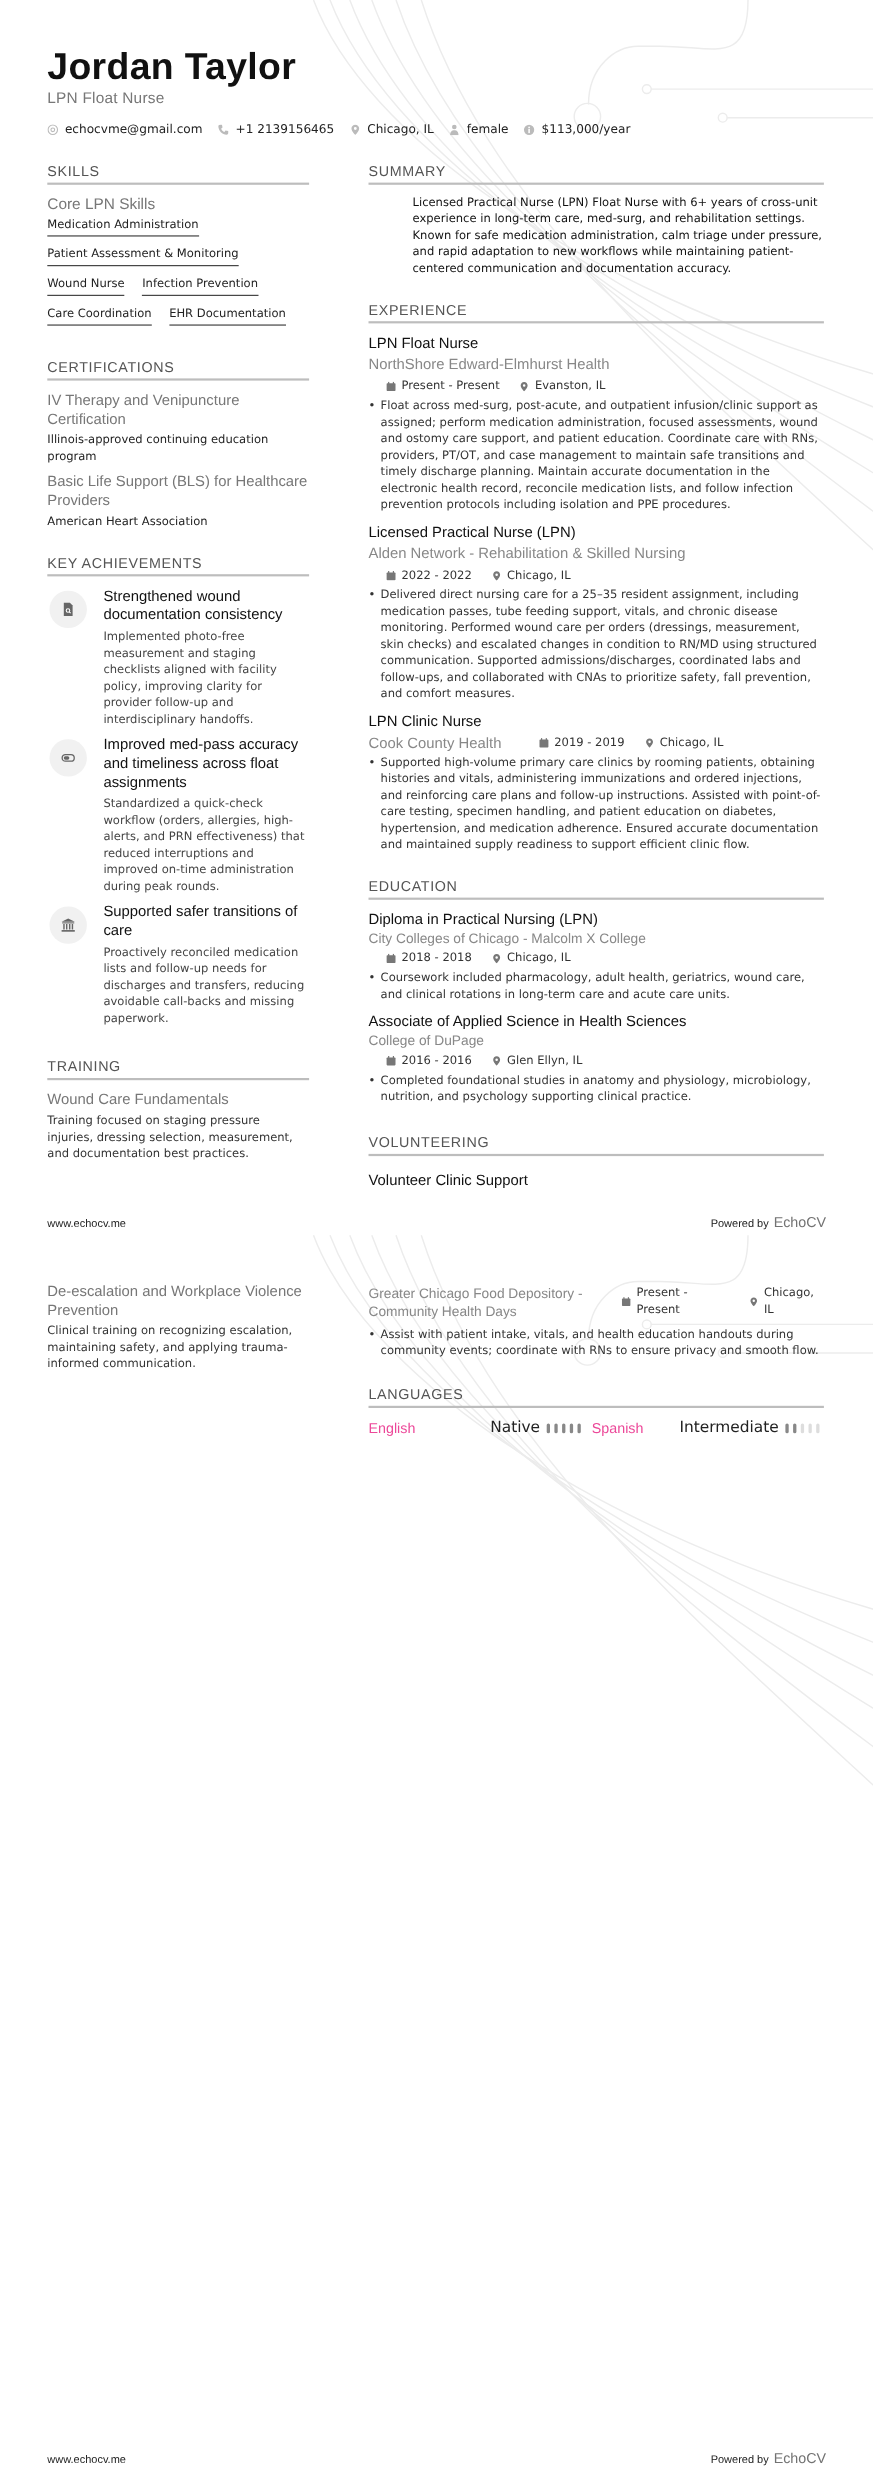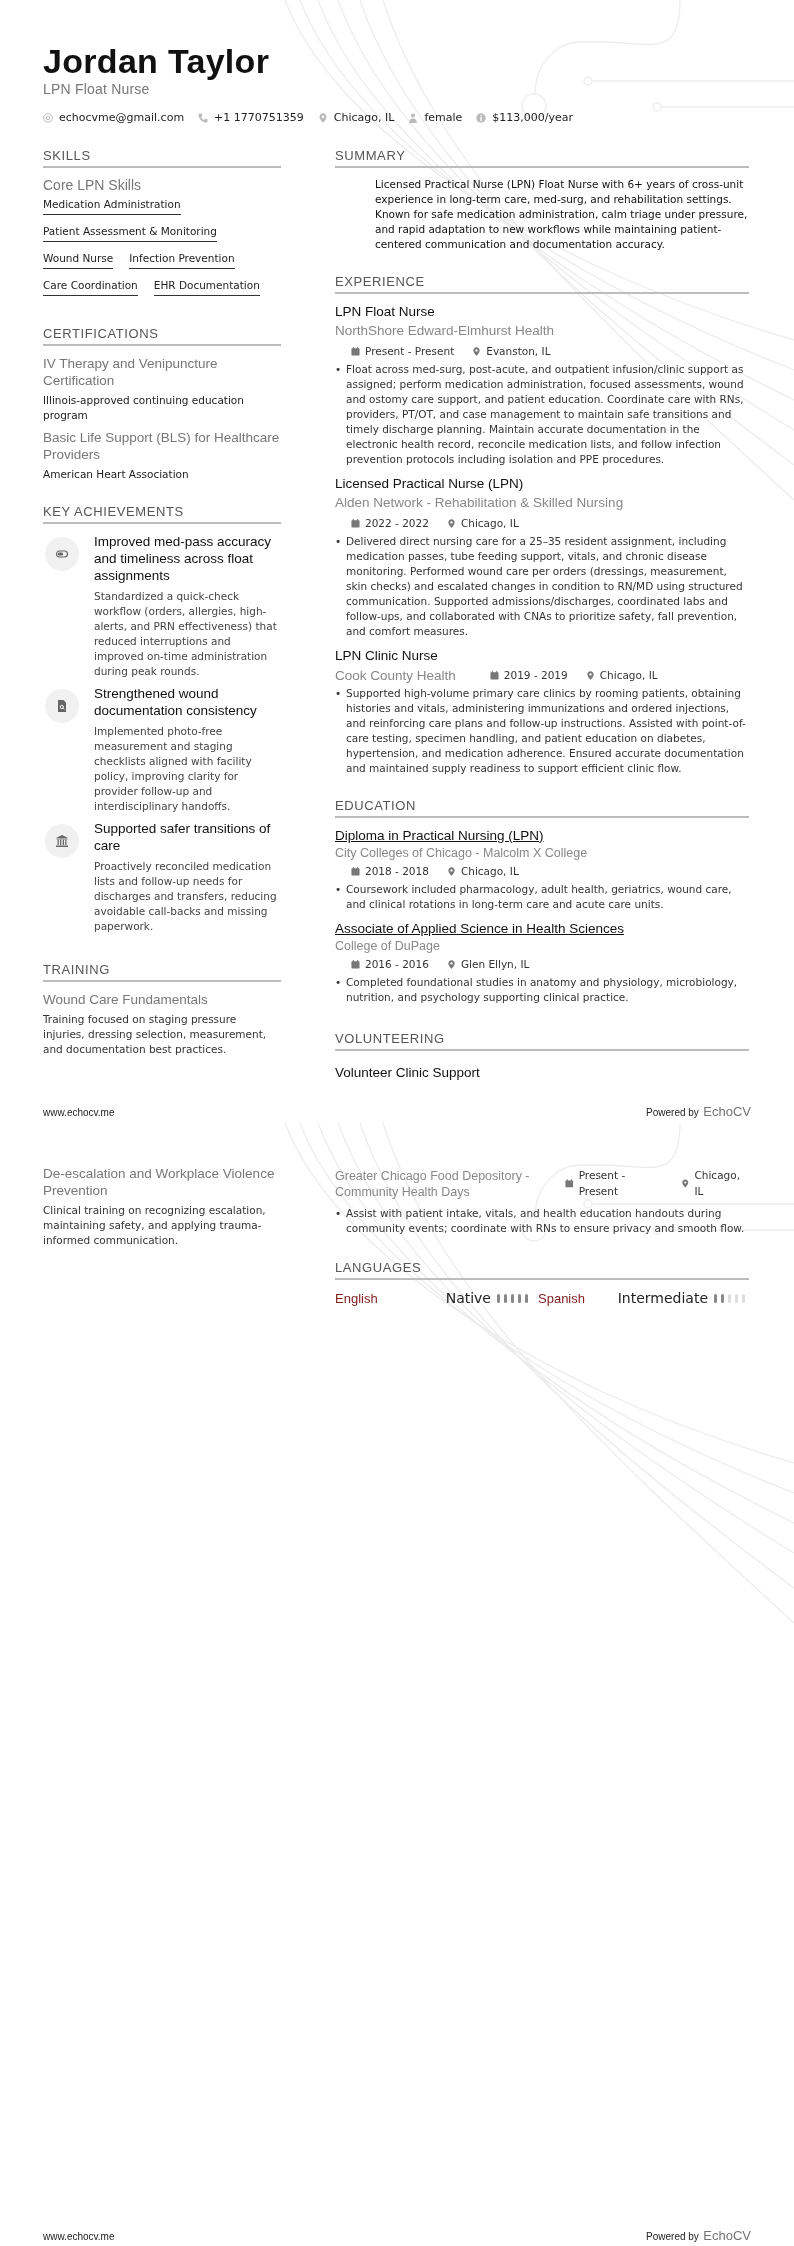--- a/index.html
+++ b/index.html
@@ -62,38 +62,38 @@
   .job-title { font-family: "Liberation Sans", sans-serif; font-size: 13.5px; color: #111; line-height: 18px; }
   .job-company { font-family: "Liberation Sans", sans-serif; font-size: 13.5px; color: #888; line-height: 20px; }
   .meta { display: flex; align-items: center; font-size: 10.5px; color: #333; line-height: 16px; margin: 2px 0 3px; padding-left: 16px; }
   .meta .m { display: flex; align-items: center; margin-right: 18px; }
   .meta svg { width: 9px; height: 9px; fill: #777; margin-right: 5px; }
   .inline-row { display: flex; align-items: center; }
   .inline-row .job-company { margin-right: 18px; }
   .bullet { display: flex; font-size: 10.5px; color: #333; line-height: 15px; }
   .bullet .dot { width: 11px; flex: 0 0 11px; }
 
-  .edu-title { font-family: "Liberation Sans", sans-serif; font-size: 13.5px; color: #111; line-height: 18px; text-decoration: underline; }
+  .edu-title { font-family: "Liberation Sans", sans-serif; font-size: 13.5px; color: #111; line-height: 18px; }
   .edu-school { font-family: "Liberation Sans", sans-serif; font-size: 12.5px; color: #888; line-height: 16px; }
   .edu { margin-bottom: 8px; }
 
   .vol-title { font-family: "Liberation Sans", sans-serif; font-size: 13.5px; color: #111; }
 
   .footer { position: absolute; left: 43px; right: 43px; display: flex; justify-content: space-between; align-items: baseline; font-family: "Liberation Sans", sans-serif; }
   .footer .url { font-size: 10px; color: #222; }
   .footer .powered { font-size: 10px; color: #222; }
   .footer .brand { font-size: 13px; color: #737373; }
 
   .p2-left { position: absolute; left: 43px; top: 38px; width: 238px; }
   .p2-right { position: absolute; left: 335px; top: 38px; width: 414px; }
   .vol-org-row { display: flex; align-items: center; }
   .vol-org { font-family: "Liberation Sans", sans-serif; font-size: 12.5px; color: #888; line-height: 16px; width: 225px; }
 
   .langs { display: flex; align-items: center; font-size: 10.5px; }
-  .lang-name { font-family: "Liberation Sans", sans-serif; font-size: 13px; color: #7f1d1d; }
+  .lang-name { font-family: "Liberation Sans", sans-serif; font-size: 13px; color: #ec4899; }
   .lang-level { font-size: 14px; color: #222; margin-right: 6px; }
   .dots { display: flex; }
   .dots span { width: 3px; height: 9px; border-radius: 2px; background: #888; margin-right: 4px; }
   .dots span.off { background: #ddd; }
 </style>
 </head>
 <body>
 
 <svg class="bg-deco" viewBox="0 0 794 2246" xmlns="http://www.w3.org/2000/svg">
   <g fill="none" stroke="#ececec" stroke-width="1.3">
@@ -142,21 +142,21 @@
             </svg>
           </span>
         <span>echocvme@gmail.com</span>
       </div>
       <div class="contact">
         <span class="ic">
             <svg viewBox="0 0 10 10">
               <path d="M2 0.5 L3.8 0.5 L4.3 3 L3 4 C3.6 5.4 4.6 6.4 6 7 L7 5.7 L9.5 6.2 L9.5 8 C9.5 9 8.8 9.5 8 9.5 C4 9.3 0.7 6 0.5 2 C0.5 1.2 1 0.5 2 0.5Z"></path>
             </svg>
           </span>
-        <span>+1 1770751359</span>
+        <span>+1 2139156465</span>
       </div>
       <div class="contact">
         <span class="ic">
             <svg viewBox="0 0 10 10">
               <path d="M5 0.3 C2.9 0.3 1.5 1.9 1.5 3.8 C1.5 6.3 5 9.7 5 9.7 C5 9.7 8.5 6.3 8.5 3.8 C8.5 1.9 7.1 0.3 5 0.3Z M5 5.1 A1.3 1.3 0 1 1 5 2.5 A1.3 1.3 0 1 1 5 5.1Z"></path>
             </svg>
           </span>
         <span>Chicago, IL</span>
       </div>
       <div class="contact">
@@ -207,41 +207,41 @@
         <div class="cert-issuer">American Heart Association</div>
       </div>
     </div>
 
     <div class="section">
       <div class="sec-h">KEY ACHIEVEMENTS</div>
 
       <div class="ach">
         <div class="ach-icon">
           <svg viewBox="0 0 14 14">
+              <path d="M3 1 L8.5 1 L11 3.5 L11 13 L3 13Z" fill="#666"></path>
+              <circle cx="6.8" cy="8" r="1.6" fill="none" stroke="#fff" stroke-width="1"></circle>
+              <line x1="8" y1="9.2" x2="9.2" y2="10.4" stroke="#fff" stroke-width="1"></line>
+            </svg>
+        </div>
+        <div>
+          <div class="ach-title">Strengthened wound documentation consistency</div>
+          <div class="ach-desc">Implemented photo-free measurement and staging checklists aligned with facility policy, improving clarity for provider follow-up and interdisciplinary handoffs.</div>
+        </div>
+      </div>
+
+      <div class="ach">
+        <div class="ach-icon">
+          <svg viewBox="0 0 14 14">
               <rect x="1.5" y="4" width="11" height="6" rx="3" fill="none" stroke="#666" stroke-width="1.2"></rect>
               <rect x="3" y="5.4" width="5" height="3.2" rx="1.4" fill="#666"></rect>
             </svg>
         </div>
         <div>
           <div class="ach-title">Improved med-pass accuracy and timeliness across float assignments</div>
           <div class="ach-desc">Standardized a quick-check workflow (orders, allergies, high-alerts, and PRN effectiveness) that reduced interruptions and improved on-time administration during peak rounds.</div>
-        </div>
-      </div>
-
-      <div class="ach">
-        <div class="ach-icon">
-          <svg viewBox="0 0 14 14">
-              <path d="M3 1 L8.5 1 L11 3.5 L11 13 L3 13Z" fill="#666"></path>
-              <circle cx="6.8" cy="8" r="1.6" fill="none" stroke="#fff" stroke-width="1"></circle>
-              <line x1="8" y1="9.2" x2="9.2" y2="10.4" stroke="#fff" stroke-width="1"></line>
-            </svg>
-        </div>
-        <div>
-          <div class="ach-title">Strengthened wound documentation consistency</div>
-          <div class="ach-desc">Implemented photo-free measurement and staging checklists aligned with facility policy, improving clarity for provider follow-up and interdisciplinary handoffs.</div>
         </div>
       </div>
 
       <div class="ach">
         <div class="ach-icon">
           <svg viewBox="0 0 14 14">
               <path d="M7 1 L13 4 L1 4Z" fill="#666"></path>
               <rect x="1.5" y="4.5" width="11" height="1" fill="#666"></rect>
               <rect x="2.5" y="6" width="1.3" height="5" fill="#666"></rect>
               <rect x="5" y="6" width="1.3" height="5" fill="#666"></rect>

